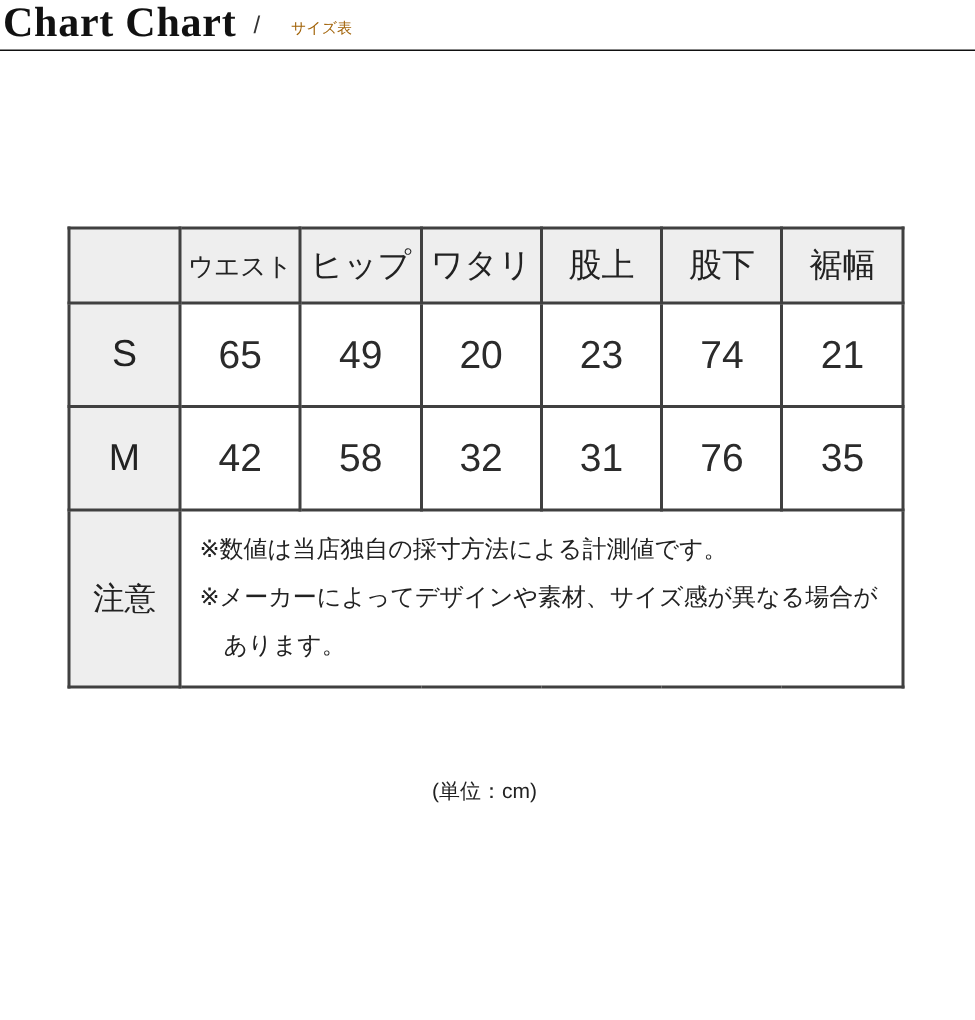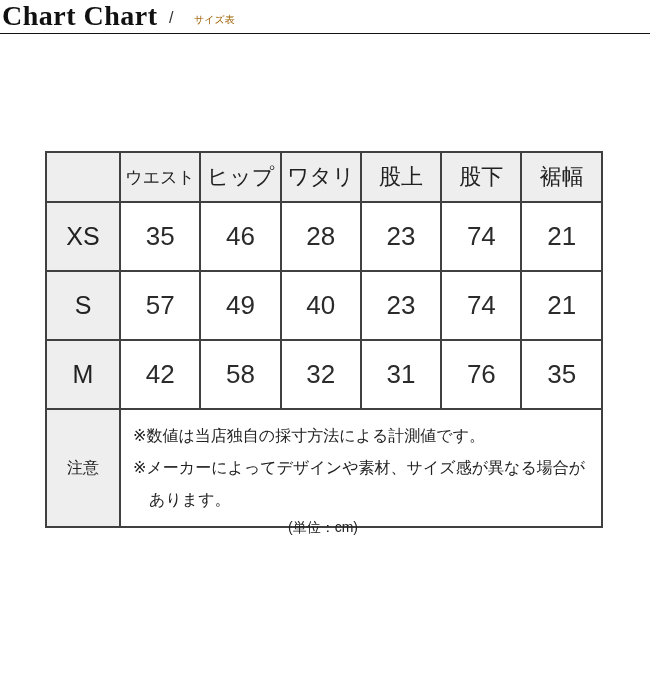--- a/index.html
+++ b/index.html
@@ -81,21 +81,21 @@
     color: #222222;
   }
   .size-table tbody tr.size-row { height: 69px; }
   .size-table tbody td.size-cell {
     background: #ffffff;
     font-size: 26px;
     color: #2b2b2b;
   }
 
   .size-table tr.note-row { height: 104px; }
-  .size-table tr.note-row th.row-label { font-size: 16px; margin-top: 16px; }
+  .size-table tr.note-row th.row-label { font-size: 21px; margin-top: 16px; }
   .size-table td.note-cell {
     background: #ffffff;
     text-align: left;
     font-size: 16px;
     line-height: 32px;
     padding: 10px 12px;
     color: #222222;
   }
   .note-cell p {
     padding-left: 16px;
@@ -139,33 +139,24 @@
         <th>ウエスト</th>
         <th>ヒップ</th>
         <th>ワタリ</th>
         <th>股上</th>
         <th>股下</th>
         <th>裾幅</th>
       </tr>
     </thead>
     <tbody>
       <tr class="size-row">
-        <th class="row-label">XS</th>
-        <td class="size-cell">35</td>
-        <td class="size-cell">46</td>
-        <td class="size-cell">28</td>
-        <td class="size-cell">23</td>
-        <td class="size-cell">74</td>
-        <td class="size-cell">21</td>
-      </tr>
-      <tr class="size-row">
         <th class="row-label">S</th>
-        <td class="size-cell">57</td>
+        <td class="size-cell">65</td>
         <td class="size-cell">49</td>
-        <td class="size-cell">40</td>
+        <td class="size-cell">20</td>
         <td class="size-cell">23</td>
         <td class="size-cell">74</td>
         <td class="size-cell">21</td>
       </tr>
       <tr class="size-row">
         <th class="row-label">M</th>
         <td class="size-cell">42</td>
         <td class="size-cell">58</td>
         <td class="size-cell">32</td>
         <td class="size-cell">31</td>

